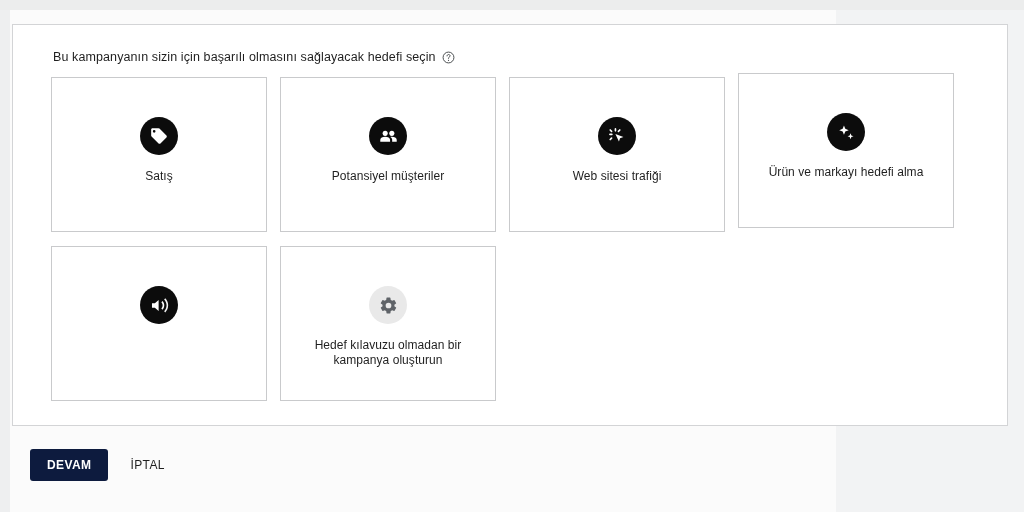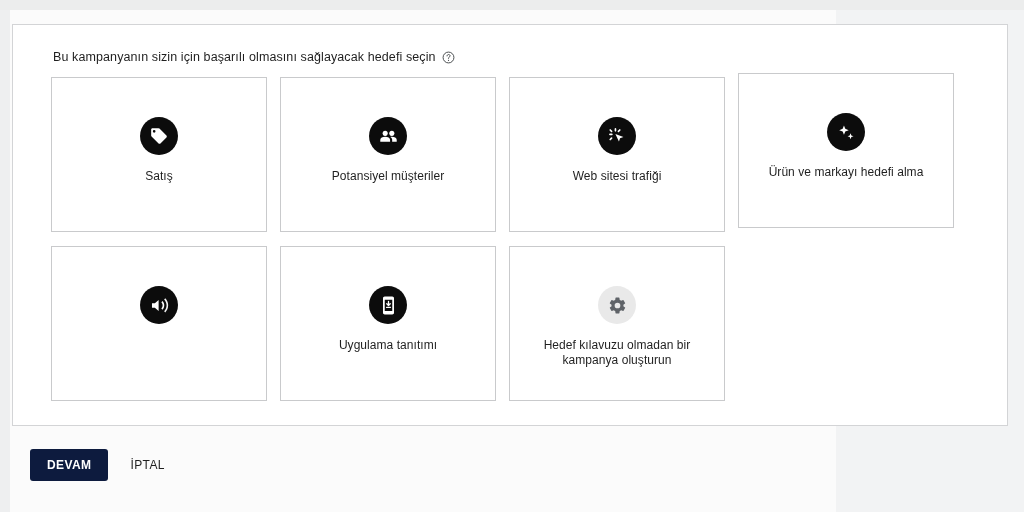--- a/index.html
+++ b/index.html
@@ -253,30 +253,20 @@
         <div class="card">
           <span class="icon-wrap">
             <svg width="21" height="21" viewBox="0 0 24 24" aria-hidden="true">
               <path d="M3.4 9.3v5.4h3.3l4.3 3.5V5.8L6.7 9.3z"></path>
               <path d="M14.1 8.2c.9.9 1.45 2.2 1.45 3.6s-.55 2.7-1.45 3.6l1.35 1.35c1.25-1.25 2.0-3.0 2.0-4.95s-.75-3.7-2.0-4.95z"></path>
               <path d="M17.3 5.0c1.7 1.7 2.75 4.1 2.75 6.8s-1.05 5.1-2.75 6.8l1.3 1.3c2.05-2.05 3.3-4.9 3.3-8.1s-1.25-6.05-3.3-8.1z" opacity=".95"></path>
             </svg>
           </span>
         </div>
 
-        <div class="card">
-          <span class="icon-wrap">
-            <svg width="21" height="21" viewBox="0 0 24 24" aria-hidden="true">
-              <path d="M16.3 1.8H7.7c-1.1 0-2.0.9-2.0 2.0v16.4c0 1.1.9 2.0 2.0 2.0h8.6c1.1 0 2.0-.9 2.0-2.0V3.8c0-1.1-.9-2.0-2.0-2.0zm0 16.6H7.7V5.4h8.6z"></path>
-              <path d="M12 7.4l.0 4.6m0 0l-2.0-2.0m2.0 2.0l2.0-2.0" fill="none" stroke="#ffffff" stroke-width="1.5" stroke-linecap="round" stroke-linejoin="round"></path>
-              <rect x="9.0" y="13.3" width="6.0" height="1.5" rx=".75" fill="#ffffff"></rect>
-            </svg>
-          </span>
-          <span class="card-label">Uygulama tanıtımı</span>
-        </div>
 
         <div class="card muted">
           <span class="icon-wrap">
             <svg width="19" height="19" viewBox="0 0 24 24" aria-hidden="true">
               <path d="M19.4 13.0c.04-.33.06-.66.06-1.0s-.02-.67-.06-1.0l2.1-1.65a.5.5 0 0 0 .12-.64l-2.0-3.46a.5.5 0 0 0-.6-.22l-2.48 1.0a7.3 7.3 0 0 0-1.73-1.0l-.38-2.64a.5.5 0 0 0-.49-.42h-4a.5.5 0 0 0-.49.42l-.38 2.64c-.62.26-1.2.6-1.73 1.0l-2.48-1.0a.5.5 0 0 0-.6.22l-2.0 3.46a.5.5 0 0 0 .12.64L4.5 11c-.04.33-.06.66-.06 1.0s.02.67.06 1.0l-2.1 1.65a.5.5 0 0 0-.12.64l2.0 3.46c.12.22.38.3.6.22l2.48-1.0c.53.4 1.11.74 1.73 1.0l.38 2.64c.04.24.25.42.49.42h4c.24 0 .45-.18.49-.42l.38-2.64c.62-.26 1.2-.6 1.73-1.0l2.48 1.0c.22.08.48 0 .6-.22l2.0-3.46a.5.5 0 0 0-.12-.64zM12 15.6a3.6 3.6 0 1 1 0-7.2 3.6 3.6 0 0 1 0 7.2z"></path>
             </svg>
           </span>
           <span class="card-label">Hedef kılavuzu olmadan bir kampanya oluşturun</span>
         </div>
 

